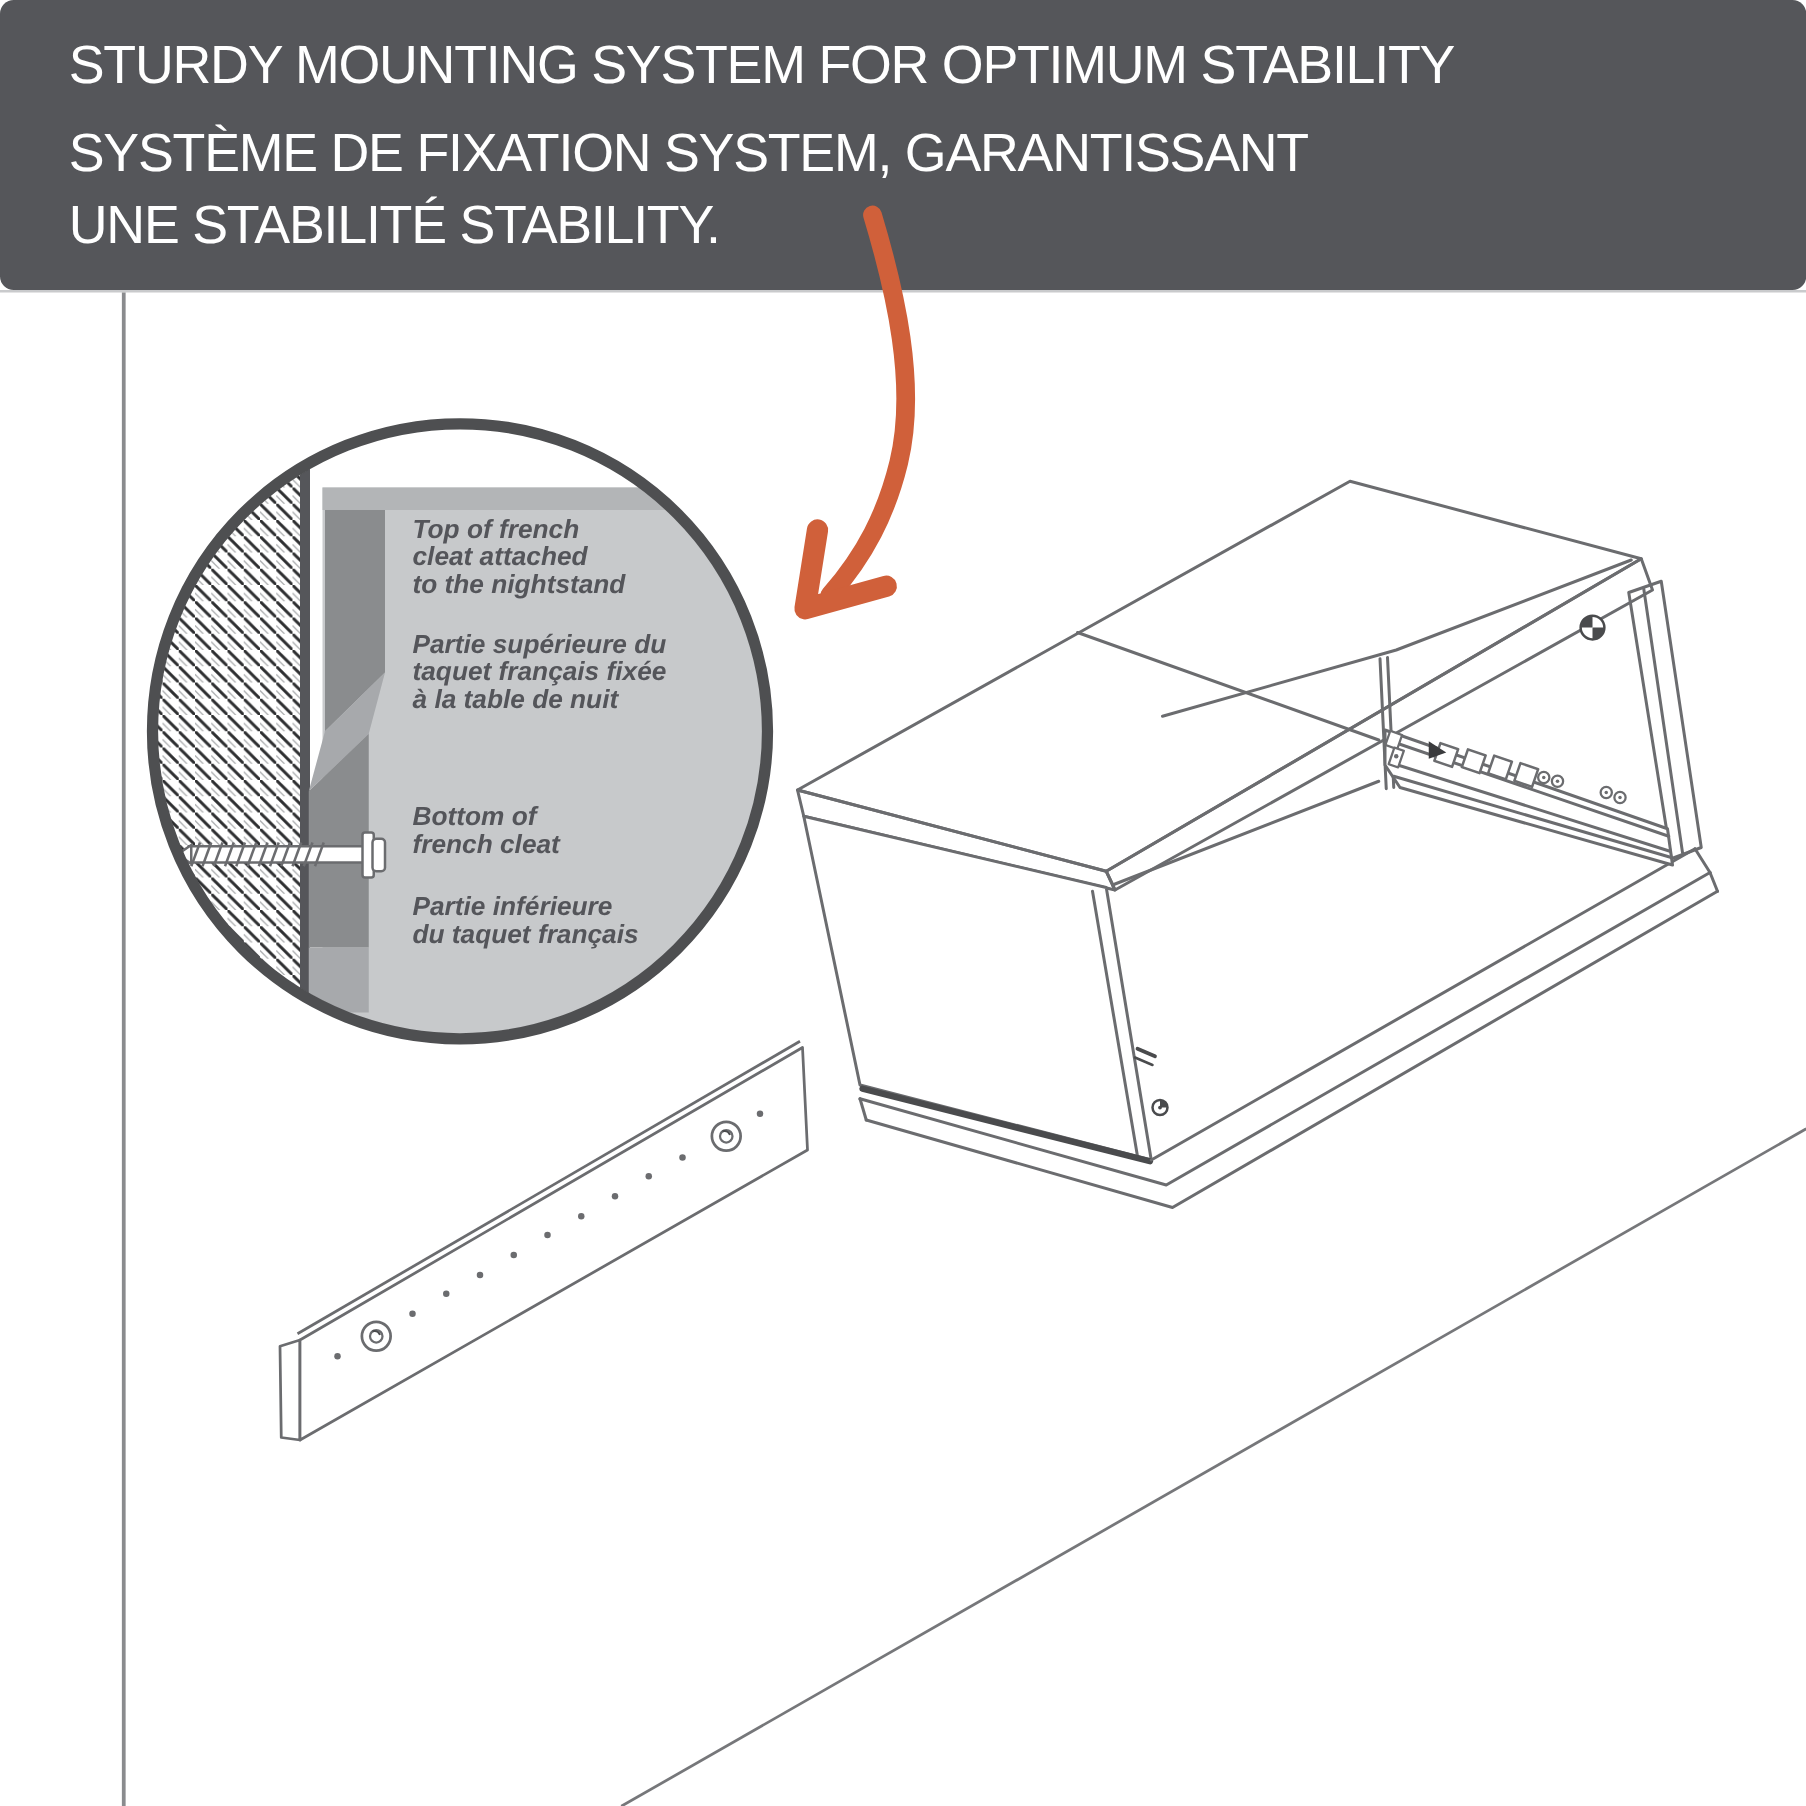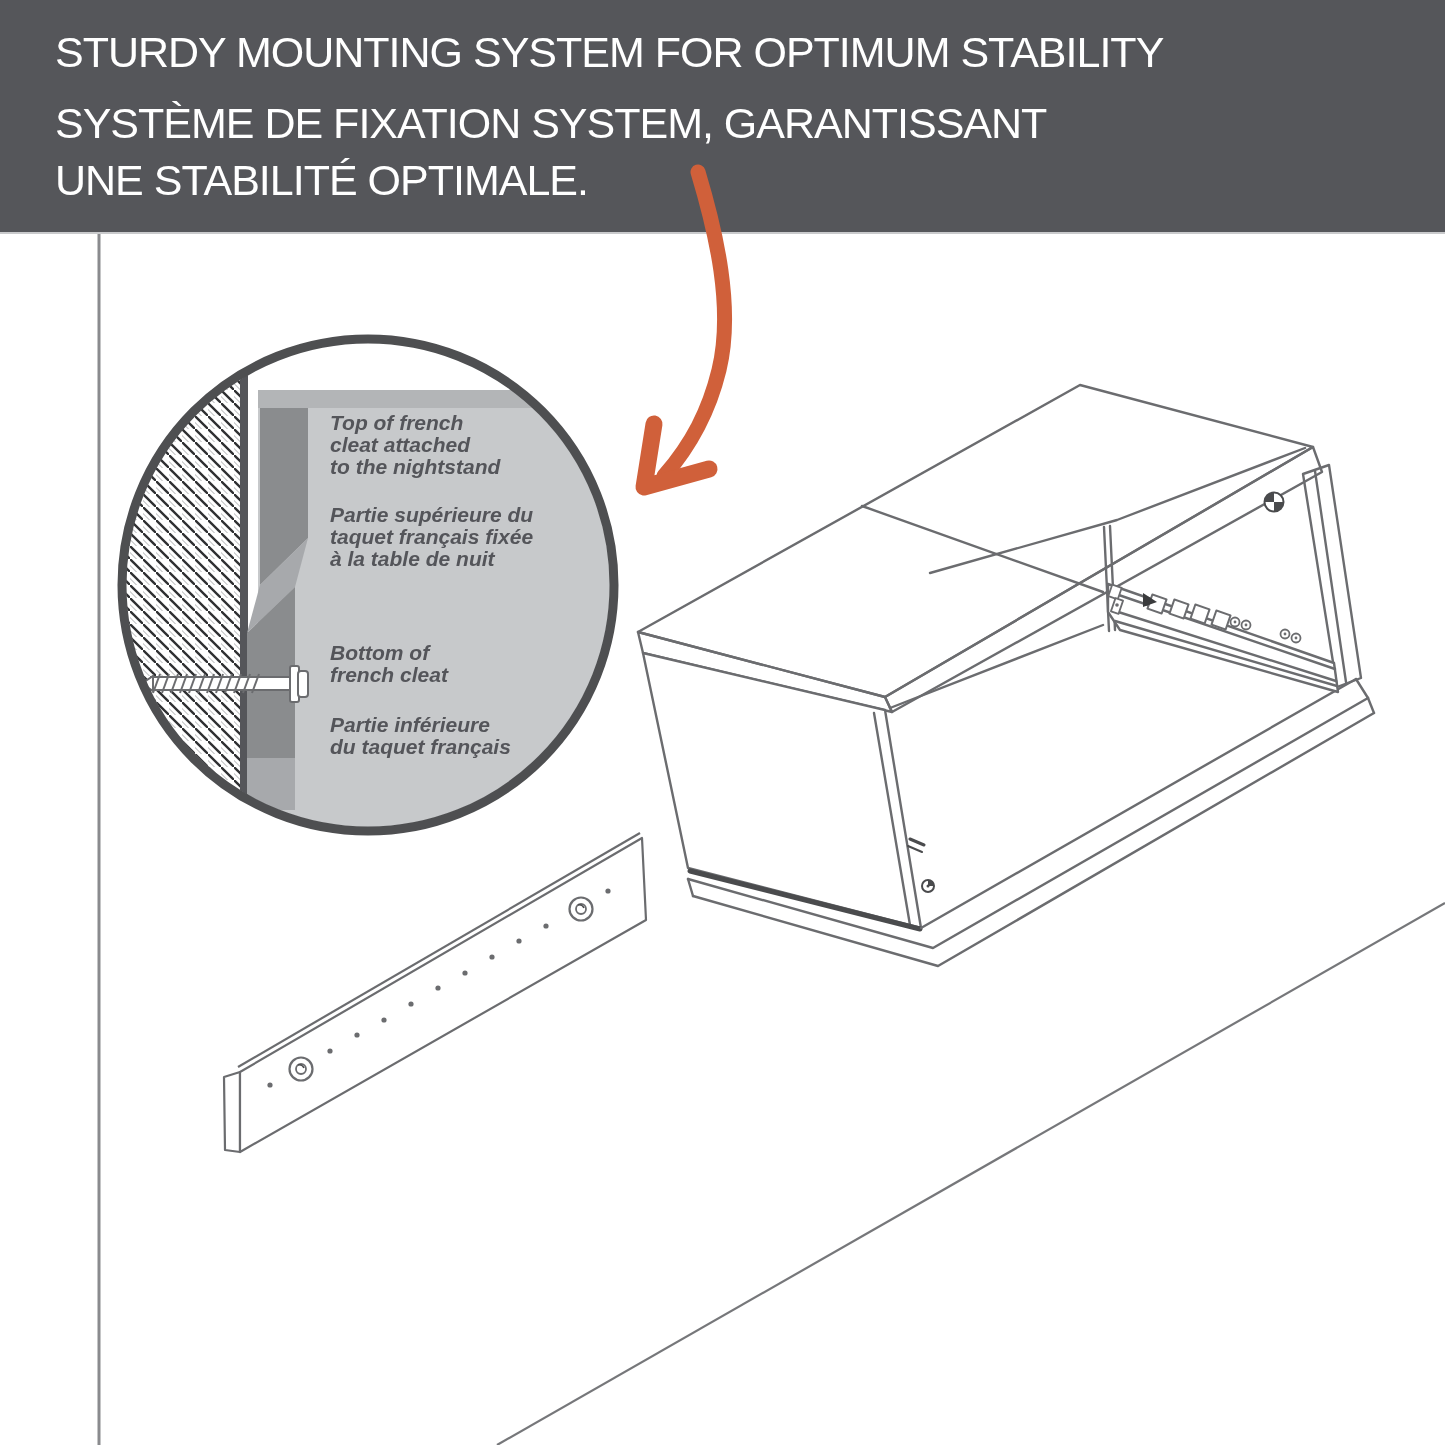--- a/index.html
+++ b/index.html
@@ -4,20 +4,21 @@
 <style>
   html,body{margin:0;padding:0;}
   body{
     width:1445px;height:1445px;position:relative;overflow:hidden;
     background:#ffffff;
     font-family:"Liberation Sans", sans-serif;
   }
   .banner{
     position:absolute;left:0;top:0;width:1445px;height:232px;
     background:#55565A;
+    border-radius:11px;
   }
   .banner-rule{
     position:absolute;left:0;top:232px;width:1445px;height:2px;
     background:#C9CACC;
   }
   .banner span{
     position:absolute;left:55px;color:#FFFFFF;
     font-size:43px;line-height:1.25;letter-spacing:-1px;
     white-space:nowrap;font-weight:400;
   }
@@ -29,21 +30,21 @@
     font-family:"Liberation Sans", sans-serif;
     font-style:italic;font-weight:600;font-size:21px;fill:#54555A;
   }
 </style>
 </head>
 <body>
 
 <div class="banner">
   <span class="l1">STURDY MOUNTING SYSTEM FOR OPTIMUM STABILITY</span>
   <span class="l2">SYSTÈME DE FIXATION SYSTEM, GARANTISSANT</span>
-  <span class="l3">UNE STABILITÉ OPTIMALE.</span>
+  <span class="l3">UNE STABILITÉ STABILITY.</span>
 </div>
 <div class="banner-rule"></div>
 
 <svg class="scene" width="1445" height="1445" viewBox="0 0 1445 1445">
   <defs>
     <pattern id="hatch" patternUnits="userSpaceOnUse" width="13" height="13">
       <rect width="13" height="13" fill="#ffffff"></rect>
       <line x1="-4" y1="2.5" x2="9" y2="15.5" stroke="#ABADAF" stroke-width="1"></line>
       <line x1="-4" y1="-4" x2="17" y2="17" stroke="#2E2F31" stroke-width="2.3"></line>
     </pattern>

